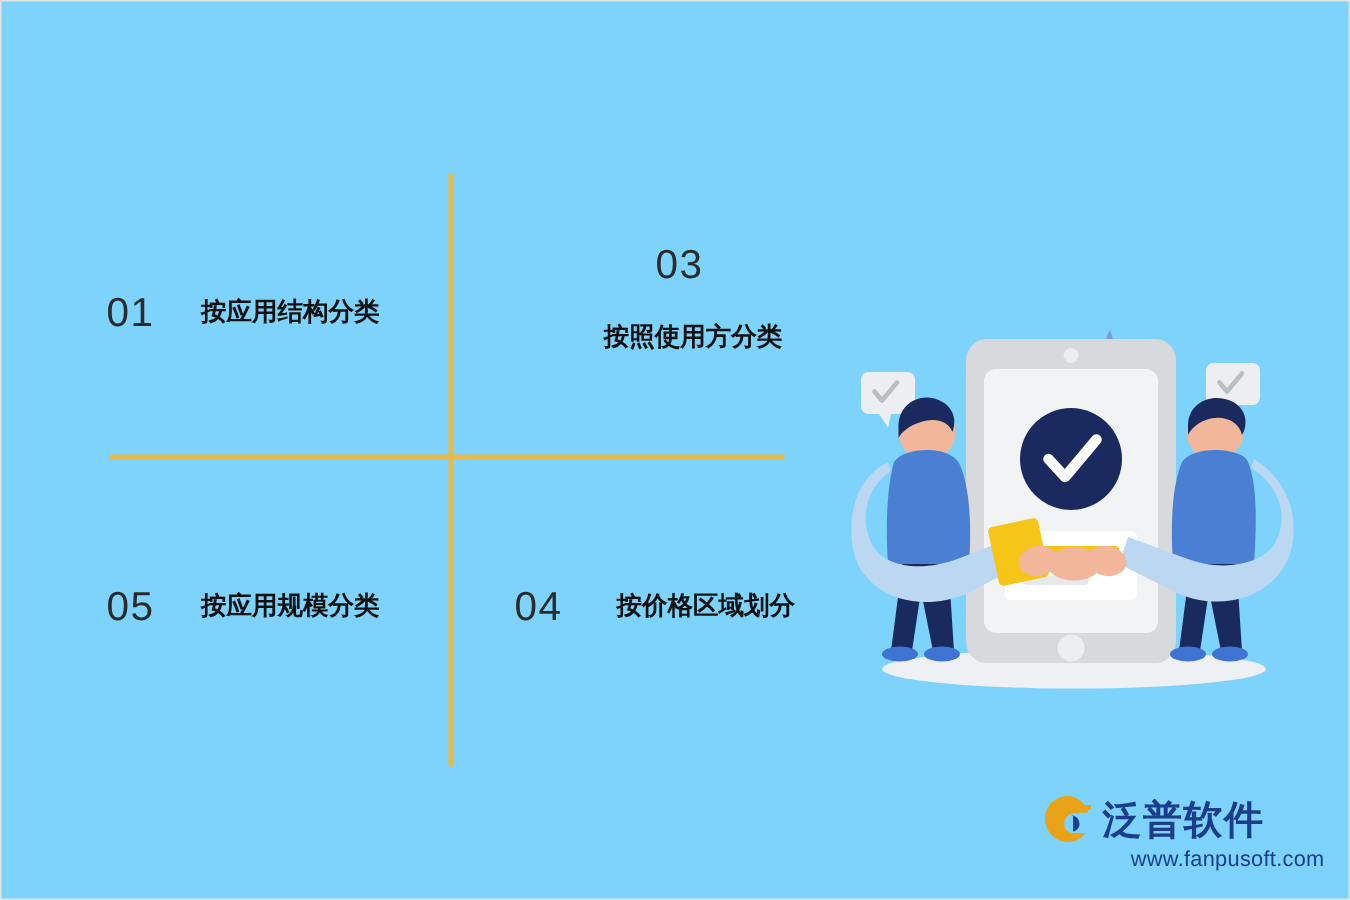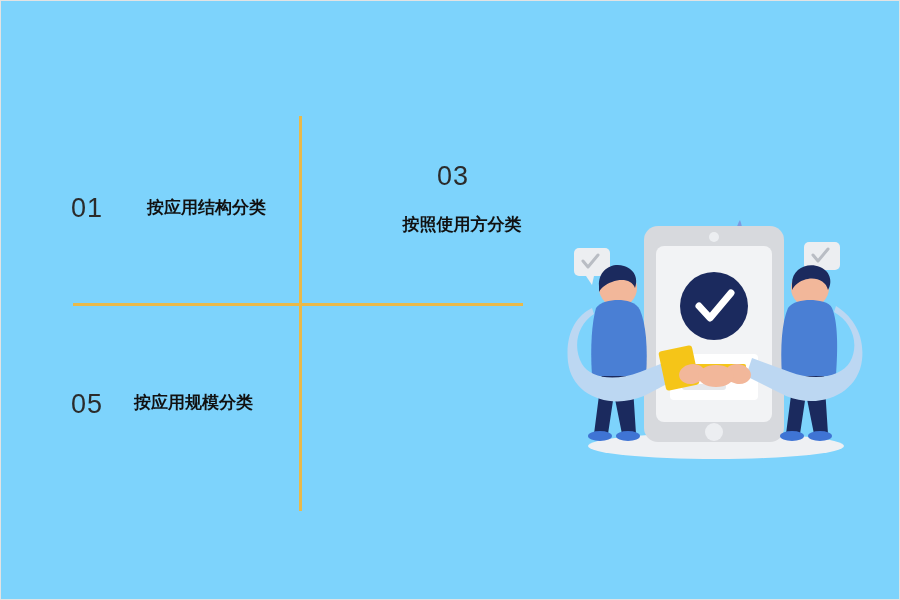--- a/index.html
+++ b/index.html
@@ -66,23 +66,23 @@
   .cell .txt {
     font-size: 17px;
     color: #111111;
     font-weight: bold;
     line-height: 1.55;
     text-align: center;
     margin-left: 18px;
   }
 
   #cell-01 { left: 10px;  top: 52px;  width: 215px; height: 90px; }
-  #cell-01 .txt { width: 145px; text-align: right; }
+  #cell-01 .txt { width: 145px; }
   #cell-02 { left: 10px;  top: 248px; width: 215px; height: 90px; }
-  #cell-02 .txt { width: 145px; font-family: Liberation Mono, monospace; }
+  #cell-02 .txt { width: 145px; }
   #cell-03 { left: 282px; top: 52px;  width: 220px; height: 90px; flex-direction: column; }
   #cell-03 .txt { width: 140px; margin-top: 22px; }
   #cell-04 { left: 282px; top: 248px; width: 225px; height: 90px; }
   #cell-04 .txt { width: 155px; }
 
   
   .illus {
     position: absolute;
     left: 565px;
     top: 195px;
@@ -143,20 +143,24 @@
     <div class="cell" id="cell-02">
       <div class="num">05</div>
       <div class="txt">按应用规模分类</div>
     </div>
 
     <div class="cell" id="cell-03">
       <div class="num">03</div>
       <div class="txt">按照使用方分类</div>
     </div>
 
+    <div class="cell" id="cell-04">
+      <div class="num">04</div>
+      <div class="txt">按价格区域划分</div>
+    </div>
   </div>
 
   <div class="illus">
     <svg width="300" height="270" viewBox="0 0 300 270" xmlns="http://www.w3.org/2000/svg">
 
       <ellipse cx="150" cy="250" rx="128" ry="13" fill="#eef0f3"></ellipse>
 
       <g>
         <path d="M168 52 C160 38, 146 34, 140 36 C144 46, 156 54, 167 55 Z" fill="#2f4e9e"></path>
         <path d="M172 52 C180 36, 194 33, 200 36 C195 47, 183 55, 172 56 Z" fill="#4a6bc0"></path>
@@ -222,14 +226,25 @@
 
         <path d="M268 116 C286 126, 294 148, 284 166 C276 180, 250 186, 224 176 L186 162 l-6 18 l40 20 C254 214, 292 198, 296 164 C299 138, 286 120, 270 110 Z" fill="#bcd7f2"></path>
 
         <ellipse cx="172" cy="178" rx="13" ry="10" fill="#f2b79a" transform="rotate(10 172 178)"></ellipse>
       </g>
 
       <ellipse cx="150" cy="180" rx="18" ry="11" fill="#f2b79a"></ellipse>
     </svg>
   </div>
 
+  <div class="logo">
+    <div class="logo-row">
+      <svg class="logo-mark" viewBox="0 0 40 40" xmlns="http://www.w3.org/2000/svg">
+        <path d="M20 2 C10 2, 2 10, 2 20 C2 30, 10 38, 20 38 C26 38, 31 35, 34 31 L24 31 C20 31, 17 28, 17 24 C17 19, 21 15, 26 15 L36 15 C33 7, 27 2, 20 2 Z" fill="#e9a319"></path>
+        <path d="M22 17 C26 17, 29 20, 29 24 C29 27, 27 29, 24 30 L24 17 Z" fill="#1b3d8c"></path>
+        <path d="M30 9 L38 9 L38 13 L30 13 Z" fill="#e9a319"></path>
+      </svg>
+      <div class="logo-name">泛普软件</div>
+    </div>
+    <div class="logo-url">www.fanpusoft.com</div>
+  </div>
 
 </div>
 
 </body></html>

